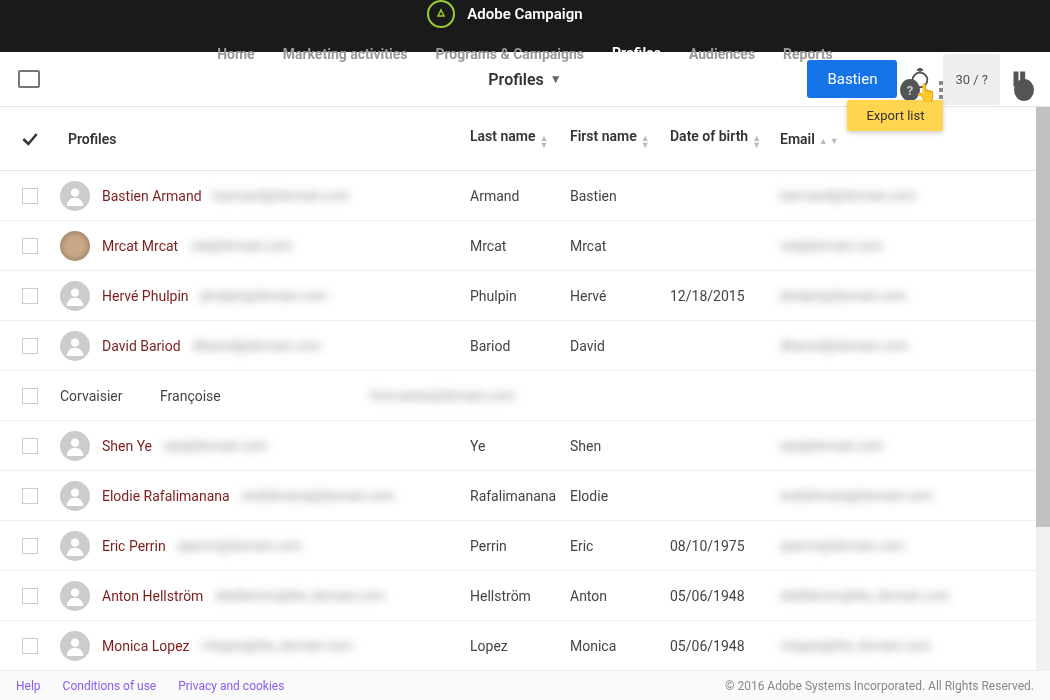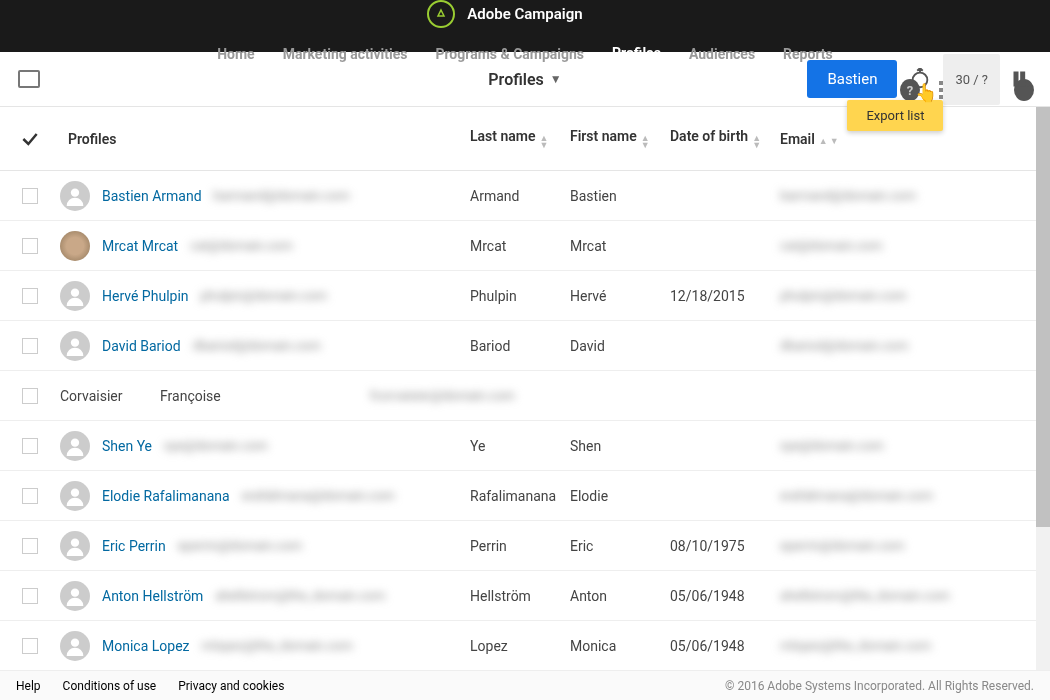--- a/index.html
+++ b/index.html
@@ -43,29 +43,29 @@
 .sort-stack { display:inline-flex; flex-direction:column; line-height:7px; margin-left:4px; color:#bbb; font-size:9px; }
 .checkmark-header svg { stroke:#333; }
 
 .row { display:flex; align-items:center; height:50px; border-bottom:1px solid #eee; font-size:14px; color:#444; padding-right:20px; }
 .row-check { width:60px; display:flex; justify-content:center; }
 .chk { width:16px; height:16px; border:1px solid #ccc; cursor:pointer; }
 .profile-cell { flex:0 0 410px; display:flex; align-items:center; gap:12px; }
 .avatar { width:30px; height:30px; border-radius:50%; background:#ccc; display:flex; align-items:center; justify-content:center; overflow:hidden; }
 .avatar svg { fill:#fff; }
 .avatar.cat { background:radial-gradient(circle,#c9a888 40%,#8b7355 100%); }
-.pname { color:#0369a1;text-align:right; }
+.pname { color:#7f1d1d;text-align:right; }
 .blur { filter:blur(4px); color:#888; font-size:13px; }
 .cell-last { flex:0 0 100px; }
 .cell-first { flex:0 0 100px; }
 .cell-dob { flex:0 0 110px; }
 .cell-email { flex:1; }
 
 .footer { position:absolute; bottom:0; left:0; right:0; height:30px; background:#fafafa; display:flex; align-items:center; padding:0 16px; font-size:12px; color:#888; border-top:1px solid #eee; }
-.footer a { color:#000000; text-decoration:none; margin-right:22px; cursor:pointer; }
+.footer a { color:#8b5cf6; text-decoration:none; margin-right:22px; cursor:pointer; }
 .copyright { margin-left:auto; }
 
 .scrollbar-track { position:absolute; right:0; top:107px; width:14px; height:calc(700px - 107px - 30px); background:#f1f1f1; }
 .scrollbar-thumb { width:14px; height:420px; background:#c1c1c1; border-radius:0; }
 </style>
 </head>
 <body>
 
 <div class="topbar">
   <div class="logo-wrap">

